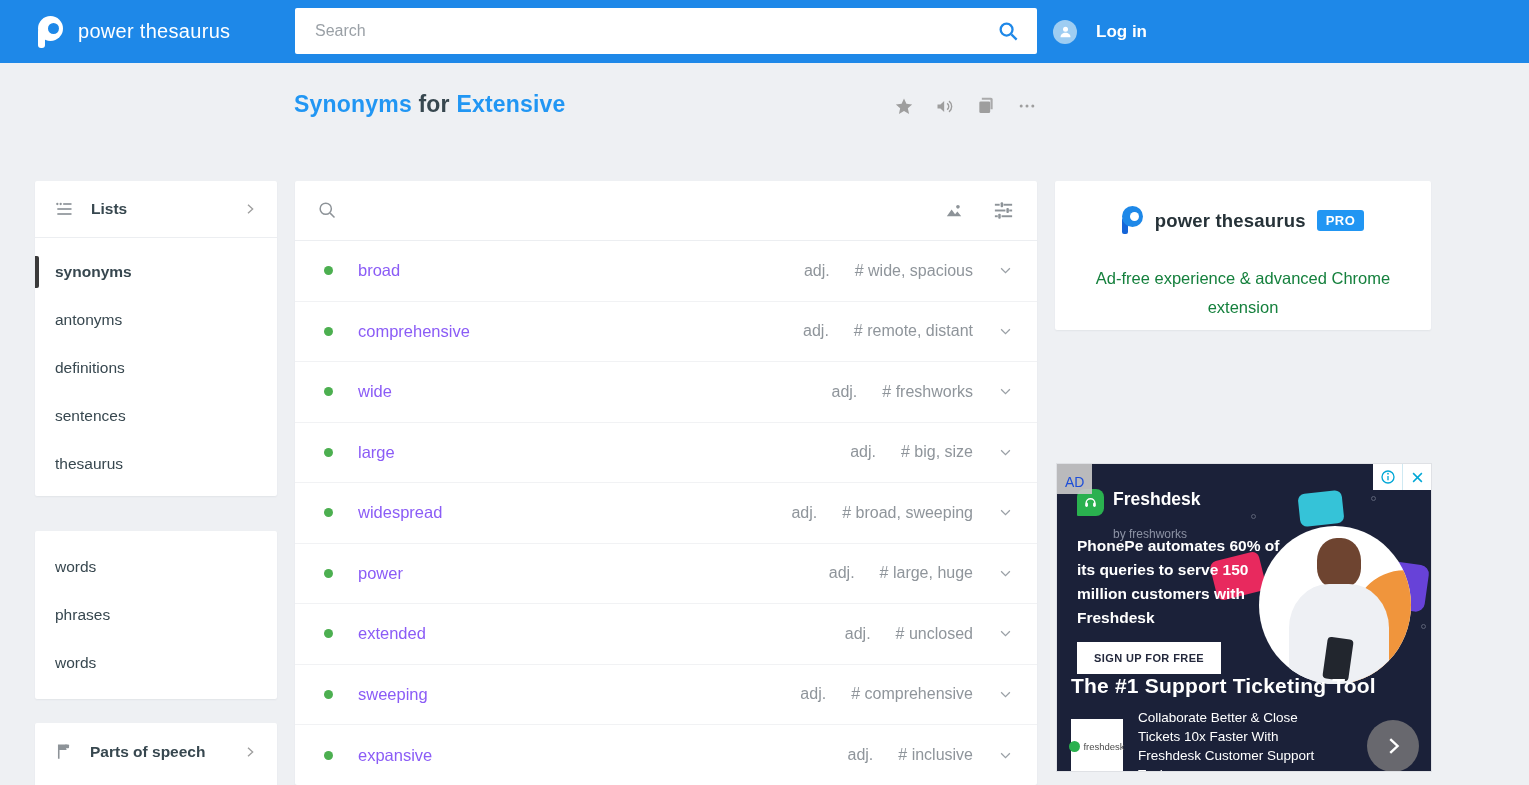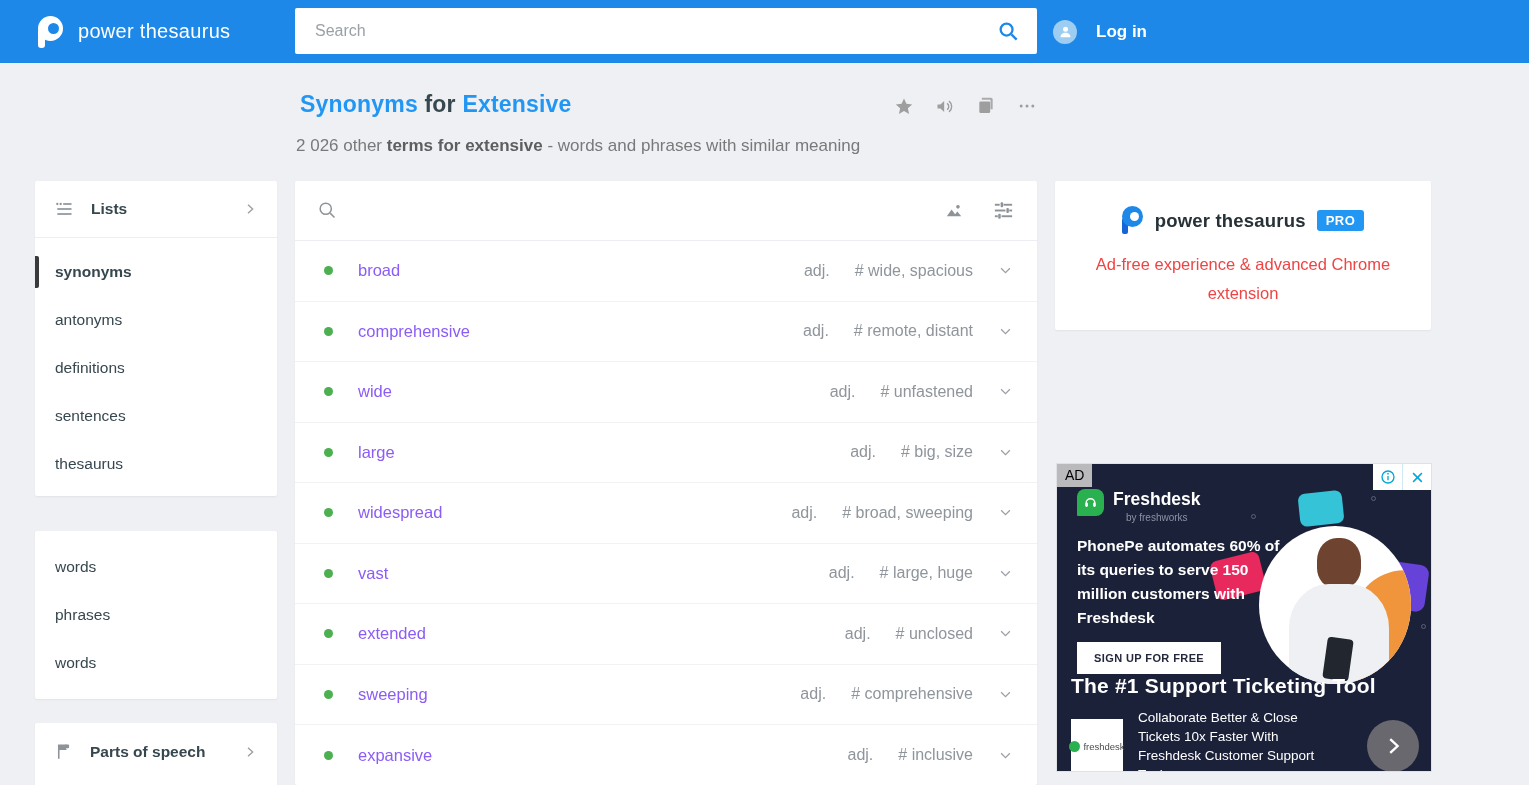--- a/index.html
+++ b/index.html
@@ -17,21 +17,21 @@
   .brand-text { color:#fff; font-size:20px; letter-spacing:.3px; }
   .search-bar { position:absolute; left:295px; top:8px; width:742px; height:46px; background:#fff; border-radius:2px; display:flex; align-items:center; }
   .search-input { flex:1; height:100%; border:none; outline:none; font-size:16px; padding:0 20px; color:#333; font-family:inherit; background:transparent; }
   .search-input::placeholder { color:#9aa0a6; }
   .search-btn { width:58px; height:100%; background:transparent; border:none; display:flex; align-items:center; justify-content:center; cursor:pointer; color:#1e88e8; }
   .login { position:absolute; left:1053px; top:0; height:63px; display:flex; align-items:center; gap:11px; cursor:pointer; }
   .avatar { width:24px; height:24px; border-radius:50%; background:#9ecdf2; display:flex; align-items:center; justify-content:center; color:#fff; }
   .login-label { color:#fff; font-size:17px; font-weight:bold;margin-left:8px; }
 
   
-  .page-title { position:absolute; left:300px; top:91px; font-size:23px; font-weight:bold; letter-spacing:.2px; }
+  .page-title { position:absolute; left:294px; top:91px; font-size:23px; font-weight:bold; letter-spacing:.2px; }
   .t-blue { color:#2196f3; cursor:pointer; }
   .t-dark { color:#37474f; }
   .title-icons { position:absolute; left:894px; top:96px; display:flex; gap:21px; color:#9e9e9e; }
   .title-icons .ticon { width:20px; height:20px; cursor:pointer; display:flex; align-items:center; justify-content:center; }
   .subtitle { position:absolute; left:296px; top:136px; font-size:17px; color:#78797b; }
   .subtitle b { color:#5d5e60; }
 
   
   .card { position:absolute; background:#fff; border-radius:2px; box-shadow:0 1px 2px rgba(40,50,60,.06); }
 
@@ -66,38 +66,38 @@
 
   
   .pro-card { left:1055px; top:181px; width:376px; height:149px; text-align:center; cursor:pointer; }
   .pro-logo-row { display:flex; justify-content:center; align-items:center; gap:11px; padding-top:25px; }
   .pro-glyph { position:relative; width:22px; height:29px; }
   .pro-desc { position:absolute; left:0; top:12px; width:6px; height:16px; background:#1565d8; border-radius:2px; }
   .pro-ring { position:absolute; left:0; top:0; width:21px; height:21px; background:#1e88e8; border-radius:50%; }
   .pro-hole { position:absolute; left:8px; top:6px; width:9px; height:9px; background:#fff; border-radius:50%; }
   .pro-brand { font-size:18.5px; color:#263238; font-weight:bold; letter-spacing:.2px; }
   .pro-badge { background:#2196f3; color:#fff; font-size:13px; font-weight:bold; padding:3px 9px; border-radius:3px; letter-spacing:.5px; }
-  .pro-text { margin:15px auto 0; width:330px; font-size:16.5px; color:#ef4444; line-height:1.75; }
+  .pro-text { margin:29px auto 0; width:330px; font-size:16.5px; color:#15803d; line-height:1.75; }
 
   .donate-card { position:absolute; left:1055px; top:348px; width:376px; height:90px; background:#2f8fdf; border-radius:4px; cursor:pointer; }
   .donate-title { position:absolute; left:21px; top:22px; color:#fff; font-size:17px; font-weight:bold; }
   .donate-sub { position:absolute; left:21px; top:56px; color:#e8f3fd; font-size:15.5px; }
   .paypal { position:absolute; right:19px; top:29px; display:flex; align-items:center; gap:7px; }
   .paypal-text { color:#fff; font-size:22px; font-weight:bold; font-style:italic; letter-spacing:.3px; }
 
   
   .ad-card { position:absolute; left:1057px; top:464px; width:374px; height:307px; background:#1b2139; overflow:hidden; outline:1px solid #dfe1e5; }
-  .ad-label { position:absolute; left:0; top:0; z-index:6; background:rgba(200,200,200,.92); color:#000000; font-size:14px; padding:3px 8px 4px; }
+  .ad-label { position:absolute; left:0; top:0; z-index:6; background:rgba(200,200,200,.92); color:#1d4ed8; font-size:14px; padding:10px 8px 4px; }
   .ad-controls { position:absolute; right:0; top:0; z-index:6; display:flex; }
   .ad-ctrl { width:29px; height:26px; background:#fff; color:#00a7d6; display:flex; align-items:center; justify-content:center; cursor:pointer; }
   .ad-ctrl + .ad-ctrl { border-left:1px solid #cfe9f2; }
   .fd-logo-row { position:absolute; left:20px; top:25px; display:flex; gap:9px; z-index:3; }
   .fd-badge { width:27px; height:27px; background:#2ab14f; border-radius:8px 8px 8px 1px; display:flex; align-items:center; justify-content:center; color:#fff; }
   .fd-name { color:#fff; font-weight:bold; font-size:17.5px; line-height:1; margin-top:2px; }
-  .fd-sub { color:#8d93a5; font-size:10px; text-align:center; margin-top:3px; }
+  .fd-sub { color:#8d93a5; font-size:12px; text-align:left; margin-top:18px; }
   .ad-body { position:absolute; left:20px; top:70px; width:220px; color:#fff; font-weight:bold; font-size:15.5px; line-height:1.55; z-index:3; }
   .ad-cta { position:absolute; left:20px; top:178px; background:#fff; border:none; color:#23283c; font-size:11px; font-weight:bold; padding:10px 17px; letter-spacing:.4px; cursor:pointer; z-index:3; font-family:inherit; }
   .ad-illus { position:absolute; right:0; top:20px; width:210px; height:200px; }
   .bub { position:absolute; border-radius:7px; }
   .bub-teal   { left:78px; top:8px;  width:44px; height:33px; background:#35c3d8; transform:rotate(-6deg); }
   .bub-purple { left:148px; top:78px; width:58px; height:47px; background:#6742d8; transform:rotate(8deg); border-radius:9px; }
   .bub-red    { left:-8px; top:72px; width:50px; height:40px; background:#e8295e; transform:rotate(-14deg); }
   .person-circle { position:absolute; left:38px; top:42px; width:152px; height:158px; background:#fff; border-radius:50%; overflow:hidden; }
   .orange-blob { position:absolute; left:88px; top:46px; width:120px; height:130px; background:#f0953c; border-radius:48% 52% 60% 40%; transform:rotate(18deg); }
   .head { position:absolute; left:58px; top:12px; width:44px; height:50px; background:#6e4430; border-radius:45% 45% 40% 40%; }
@@ -173,21 +173,20 @@
     </span>
     <span class="ticon">
       <svg width="22" height="22" viewBox="0 0 24 24" fill="currentColor">
           <circle cx="5" cy="12" r="1.8"></circle>
           <circle cx="12" cy="12" r="1.8"></circle>
           <circle cx="19" cy="12" r="1.8"></circle>
         </svg>
     </span>
   </div>
 
-  <div class="subtitle"><span>2 026 other </span><b>terms for extensive</b><span> - words and phrases with similar meaning</span></div>
 
   <div class="card sb-card1">
     <div class="sb-header">
       <span class="hicon">
         <svg width="20" height="20" viewBox="0 0 24 24" fill="currentColor">
             <circle cx="4" cy="6" r="1.4"></circle>
             <circle cx="8" cy="6" r="1.4"></circle>
             <rect x="11" y="5" width="10" height="2"></rect>
             <rect x="4" y="11" width="17" height="2"></rect>
             <rect x="4" y="17" width="17" height="2"></rect>
@@ -306,21 +305,21 @@
               <path d="M5 8.5l7 7 7-7"></path>
             </svg>
           </span>
         </span>
     </div>
     <div class="word-row">
       <span class="dot"></span>
       <span class="word">wide</span>
       <span class="row-right">
           <span class="pos">adj.</span>
-          <span class="topics"># unfastened</span>
+          <span class="topics"># freshworks</span>
           <span class="row-chev">
             <svg width="15" height="15" viewBox="0 0 24 24" fill="none" stroke="currentColor" stroke-width="2">
               <path d="M5 8.5l7 7 7-7"></path>
             </svg>
           </span>
         </span>
     </div>
     <div class="word-row">
       <span class="dot"></span>
       <span class="word">large</span>
@@ -342,21 +341,21 @@
           <span class="topics"># broad, sweeping</span>
           <span class="row-chev">
             <svg width="15" height="15" viewBox="0 0 24 24" fill="none" stroke="currentColor" stroke-width="2">
               <path d="M5 8.5l7 7 7-7"></path>
             </svg>
           </span>
         </span>
     </div>
     <div class="word-row">
       <span class="dot"></span>
-      <span class="word">vast</span>
+      <span class="word">power</span>
       <span class="row-right">
           <span class="pos">adj.</span>
           <span class="topics"># large, huge</span>
           <span class="row-chev">
             <svg width="15" height="15" viewBox="0 0 24 24" fill="none" stroke="currentColor" stroke-width="2">
               <path d="M5 8.5l7 7 7-7"></path>
             </svg>
           </span>
         </span>
     </div>

